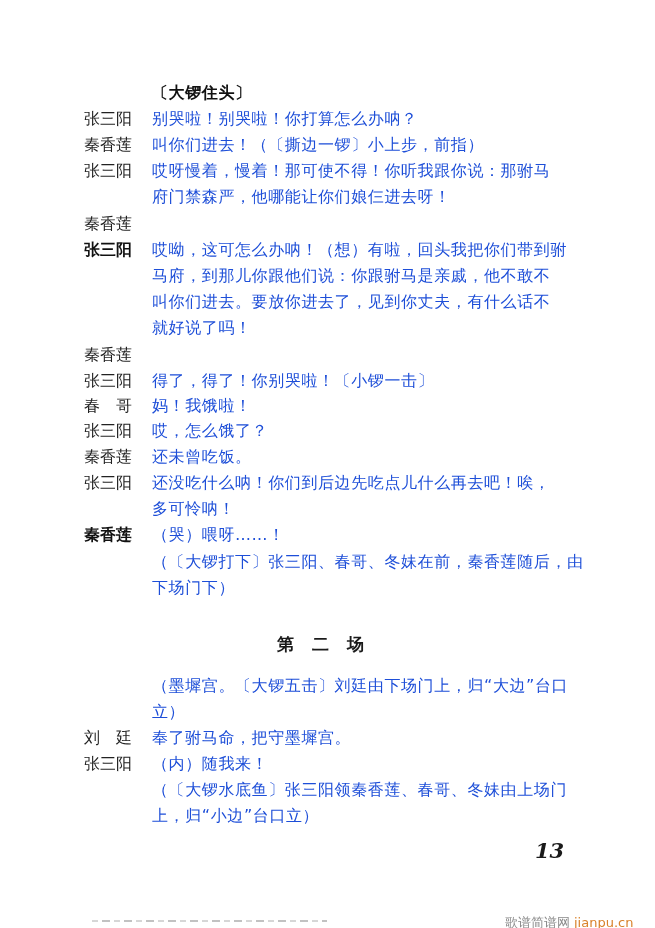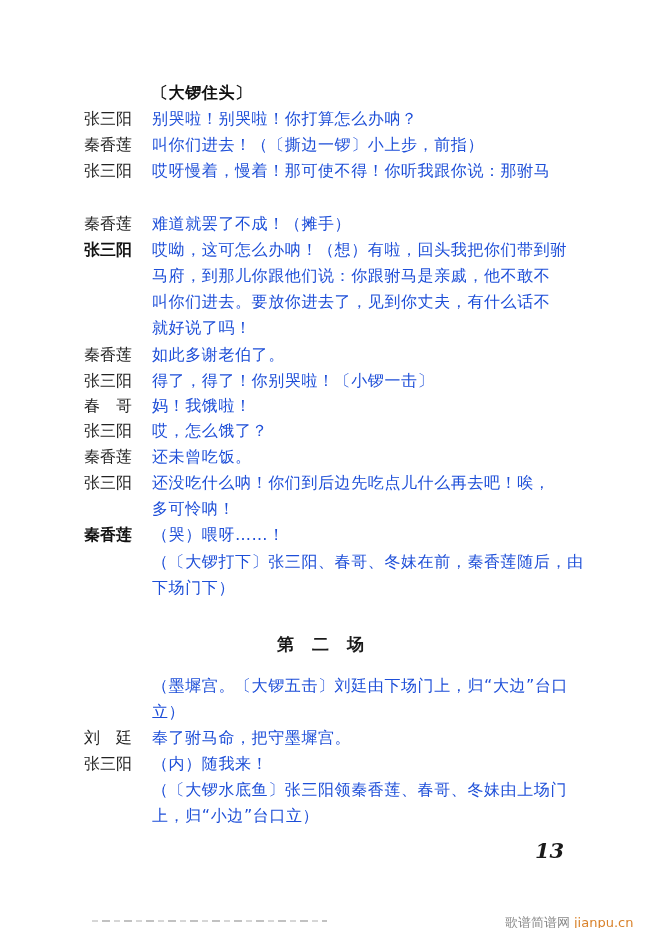--- a/index.html
+++ b/index.html
@@ -32,43 +32,45 @@
     <span class="text">别哭啦！别哭啦！你打算怎么办呐？</span>
   </div>
   <div class="row" style="top:116px">
     <span class="speaker">秦香莲</span>
     <span class="text">叫你们进去！（〔撕边一锣〕小上步，前指）</span>
   </div>
   <div class="row" style="top:142px">
     <span class="speaker">张三阳</span>
     <span class="text">哎呀慢着，慢着！那可使不得！你听我跟你说：那驸马</span>
   </div>
+  <div class="row" style="top:168px">
+    <span class="speaker"></span>
+    <span class="text">府门禁森严，他哪能让你们娘仨进去呀！</span>
+  </div>
   <div class="row" style="top:195px">
     <span class="speaker">秦香莲</span>
-    <span class="text">难道就罢了不成！（摊手）</span>
   </div>
   <div class="row" style="top:221px">
     <span class="speaker bold">张三阳</span>
     <span class="text">哎呦，这可怎么办呐！（想）有啦，回头我把你们带到驸</span>
   </div>
   <div class="row" style="top:247px">
     <span class="speaker"></span>
     <span class="text">马府，到那儿你跟他们说：你跟驸马是亲戚，他不敢不</span>
   </div>
   <div class="row" style="top:273px">
     <span class="speaker"></span>
     <span class="text">叫你们进去。要放你进去了，见到你丈夫，有什么话不</span>
   </div>
   <div class="row" style="top:299px">
     <span class="speaker"></span>
     <span class="text">就好说了吗！</span>
   </div>
   <div class="row" style="top:326px">
     <span class="speaker">秦香莲</span>
-    <span class="text">如此多谢老伯了。</span>
   </div>
   <div class="row" style="top:352px">
     <span class="speaker">张三阳</span>
     <span class="text">得了，得了！你别哭啦！〔小锣一击〕</span>
   </div>
   <div class="row" style="top:377px">
     <span class="speaker">春　哥</span>
     <span class="text">妈！我饿啦！</span>
   </div>
   <div class="row" style="top:402px">

